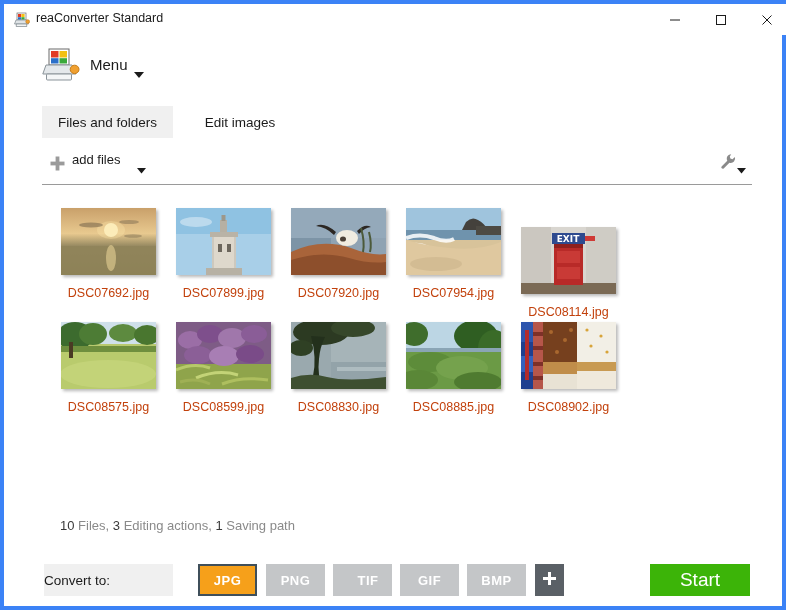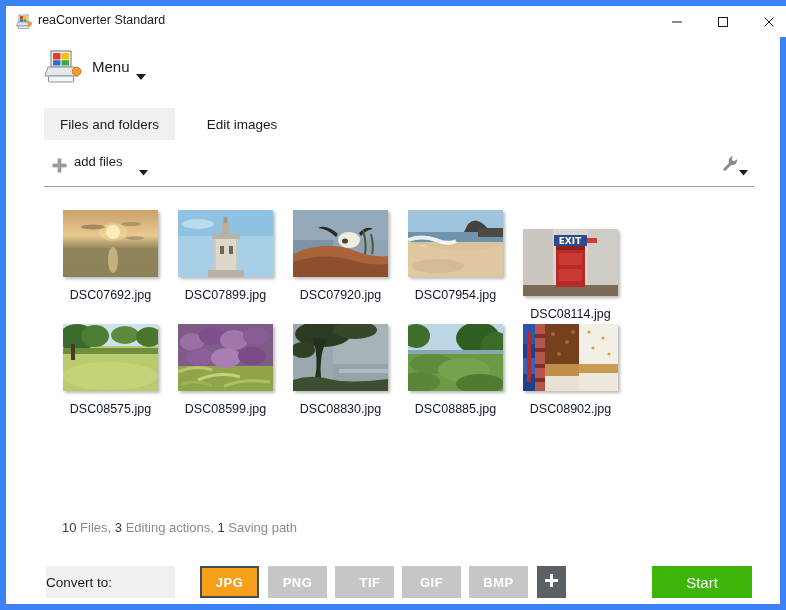--- a/index.html
+++ b/index.html
@@ -12,21 +12,21 @@
     height: 610px;
     font-family: "Liberation Sans", sans-serif;
     overflow: hidden;
   }
   .window {
     position: absolute;
     left: 0; top: 0;
     width: 786px;
     height: 610px;
     box-sizing: border-box;
-    border: 6px solid #3b82f6;
+    border: 4px solid #3b82f6;
     background: #ffffff;
   }
   
   .titlebar {
     position: absolute;
     left: 0; top: 0;
     width: 784px;
     height: 31px;
     background: #ffffff;
   }
@@ -96,21 +96,21 @@
     margin: 0 auto;
     box-shadow: 2px 2px 3px rgba(0,0,0,0.28);
     overflow: hidden;
     background: #ccc;
   }
   .thumb { position: absolute; left: 0; top: 0; width: 95px; height: 67px; }
   .cell-label {
     margin-top: 11px;
     text-align: center;
     font-size: 12.5px;
-    color: #0f172a;
+    color: #c2410c;
     white-space: nowrap;
   }
 
   
   .status { position: absolute; left: 56px; top: 514px; font-size: 13px; color: #8a8a8a; white-space: nowrap; }
   .status b { color: #3a3a3a; font-weight: normal; }
 
   
   .bottom { position: absolute; left: 0; top: 556px; width: 784px; height: 54px; }
   .convert-box {
@@ -141,21 +141,21 @@
     position: absolute; left: 531px; top: 4px;
     width: 29px; height: 32px;
     background: #5a6066;
     display: flex; align-items: center; justify-content: center;
   }
   .start-btn {
     position: absolute; left: 646px; top: 4px;
     width: 100px; height: 32px;
     background: #3cb408;
     display: flex; align-items: center; justify-content: center;
-    font-size: 15px; color: #ffffff;
+    font-size: 19px; color: #ffffff;
   }
 </style>
 </head>
 <body>
 
 <div class="window">
 
   <div class="titlebar">
     <span class="title-icon">
       <svg width="16" height="16" viewBox="0 0 16 16">

